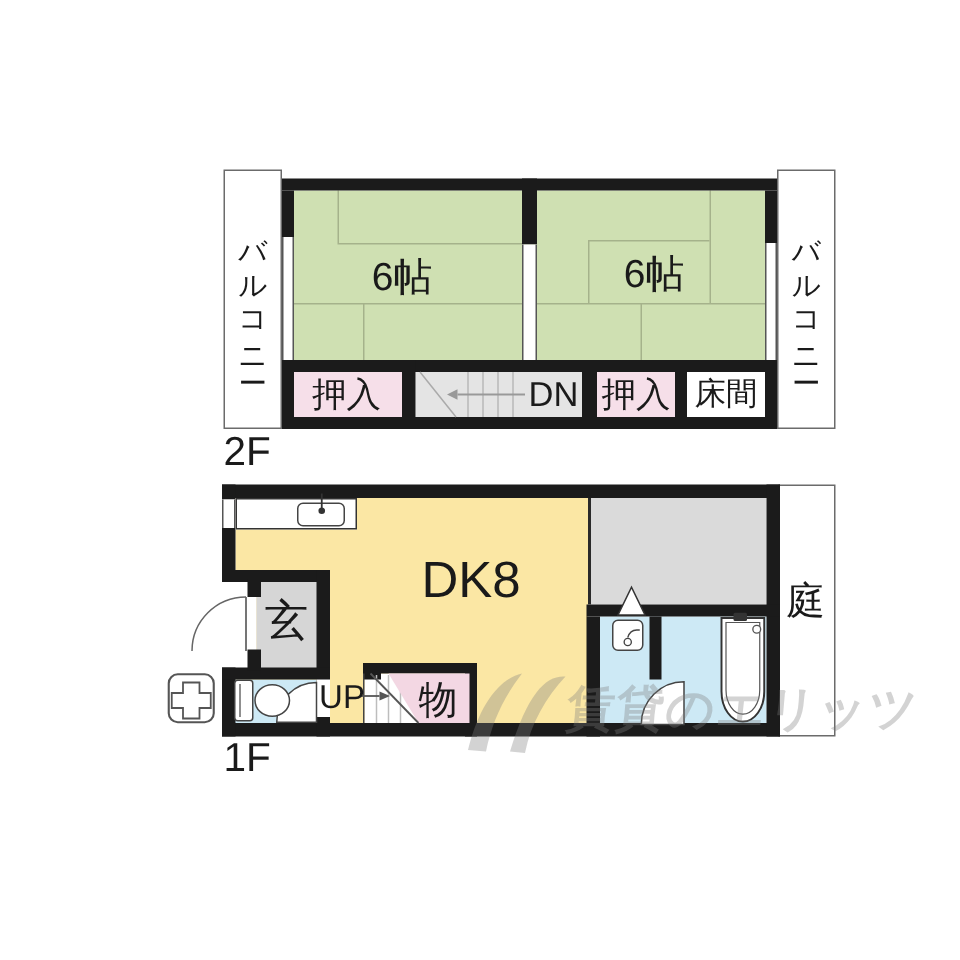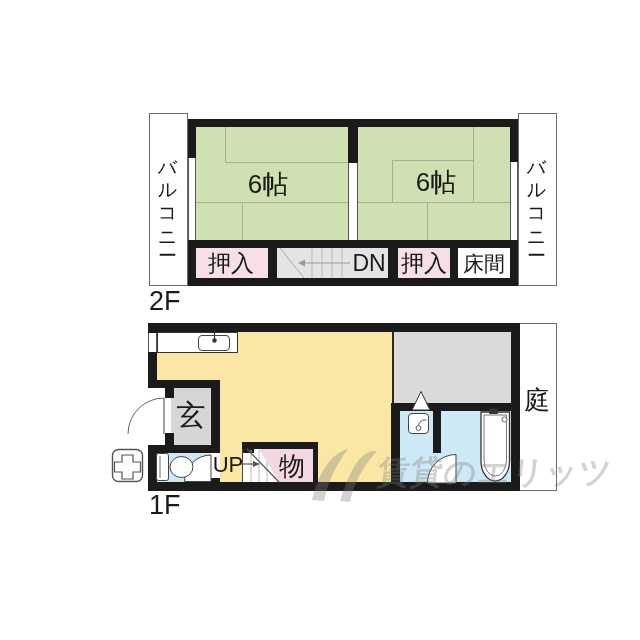--- a/index.html
+++ b/index.html
@@ -149,20 +149,21 @@
   <div class="lbl vtext" style="left:168px;top:197px;font-size:19px;">バルコニー</div>
   <div class="lbl vtext" style="left:537px;top:197px;font-size:19px;">バルコニー</div>
   <div class="lbl" style="left:268px;top:184px;font-size:26px;">6帖</div>
   <div class="lbl" style="left:436px;top:182px;font-size:26px;">6帖</div>
   <div class="lbl" style="left:231px;top:263px;font-size:23px;">押入</div>
   <div class="lbl" style="left:369px;top:263px;font-size:23px;">DN</div>
   <div class="lbl" style="left:424px;top:263px;font-size:23px;">押入</div>
   <div class="lbl" style="left:484px;top:263px;font-size:21px;">床間</div>
   <div class="lbl-tl" style="left:149px;top:288px;font-size:27px;">2F</div>
 
+  <div class="lbl" style="left:314px;top:387px;font-size:34px;">DK8</div>
   <div class="lbl" style="left:191px;top:415px;font-size:29px;">玄</div>
   <div class="lbl" style="left:228px;top:465px;font-size:22px;">UP</div>
   <div class="lbl" style="left:292px;top:466px;font-size:26px;">物</div>
   <div class="lbl" style="left:537px;top:400px;font-size:26px;">庭</div>
   <div class="lbl-tl" style="left:149px;top:492px;font-size:27px;">1F</div>
 
   <div class="wm" style="left:378px;top:456px;">賃貸のエリッツ</div>
 </div>
 
 </body></html>

